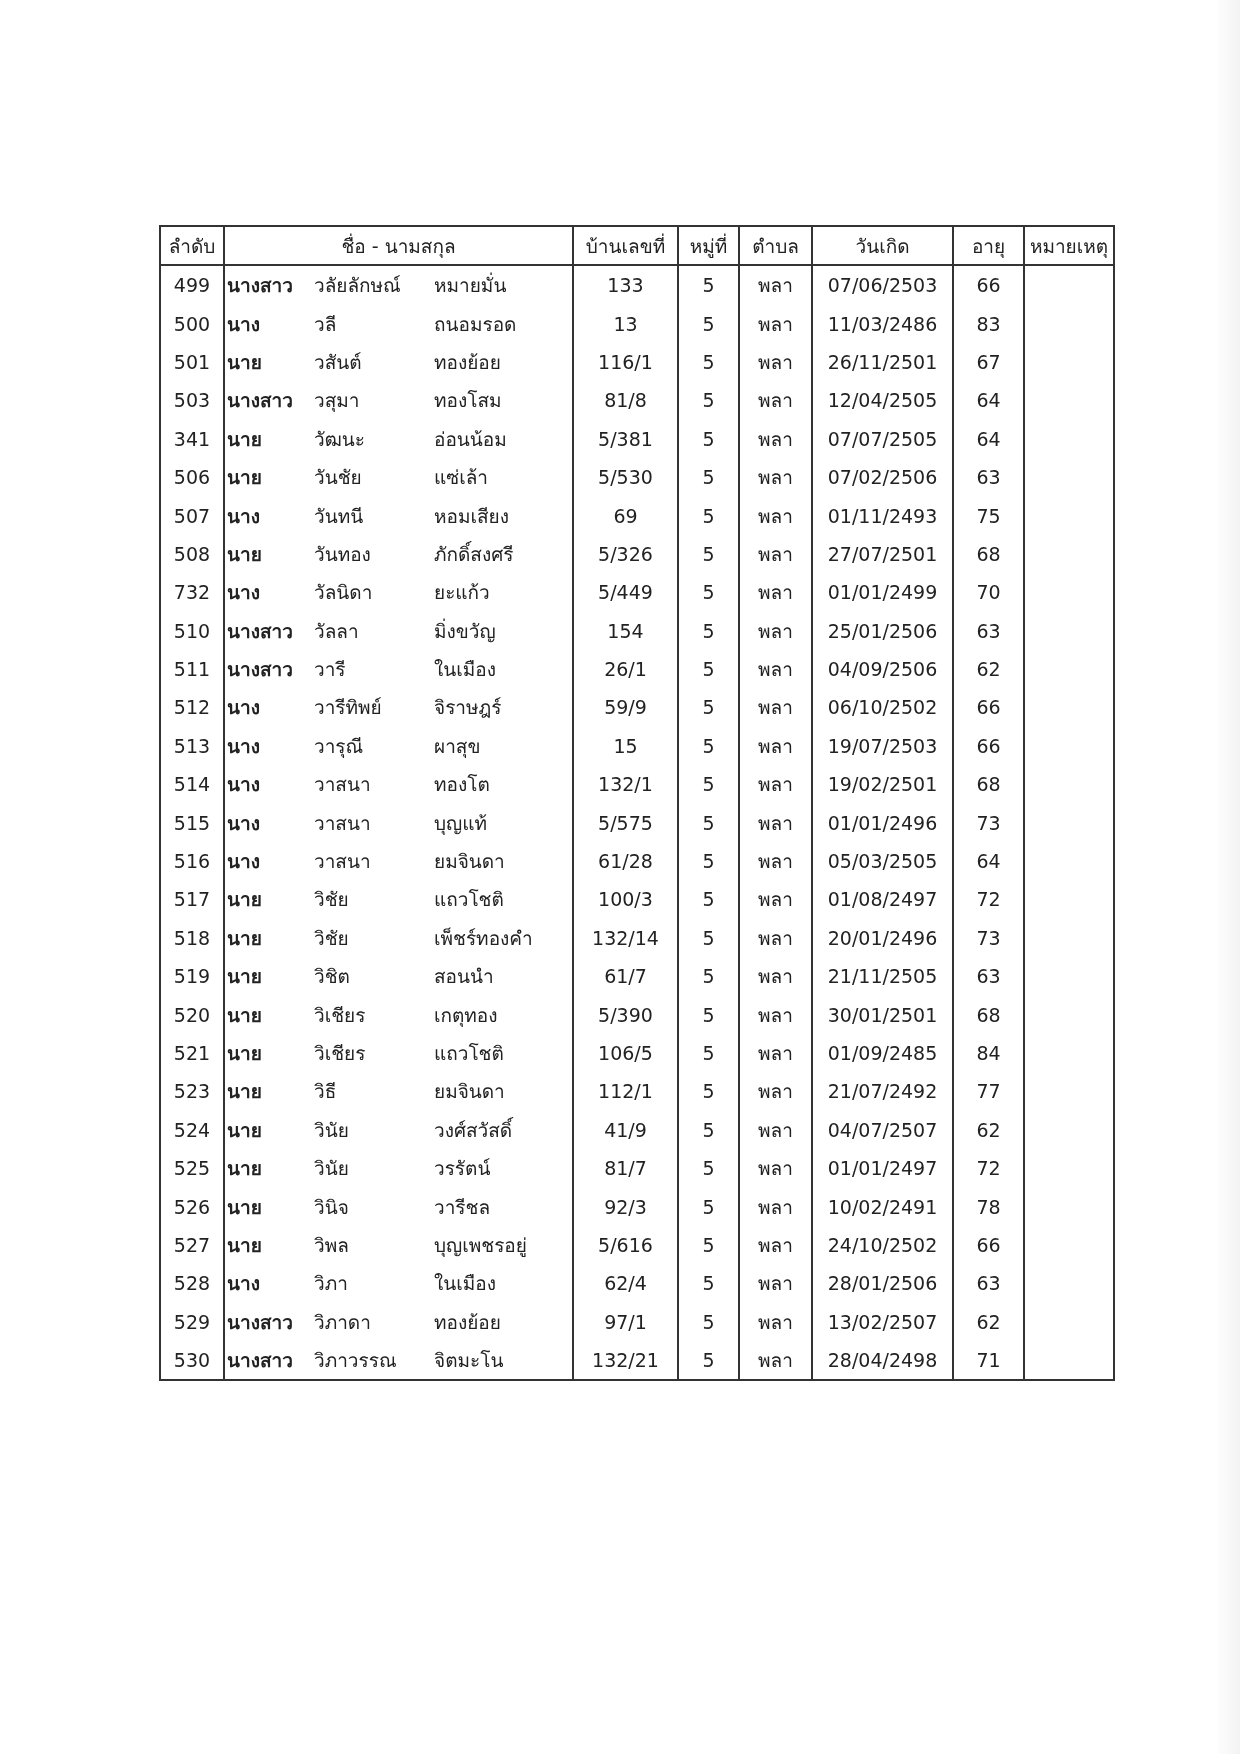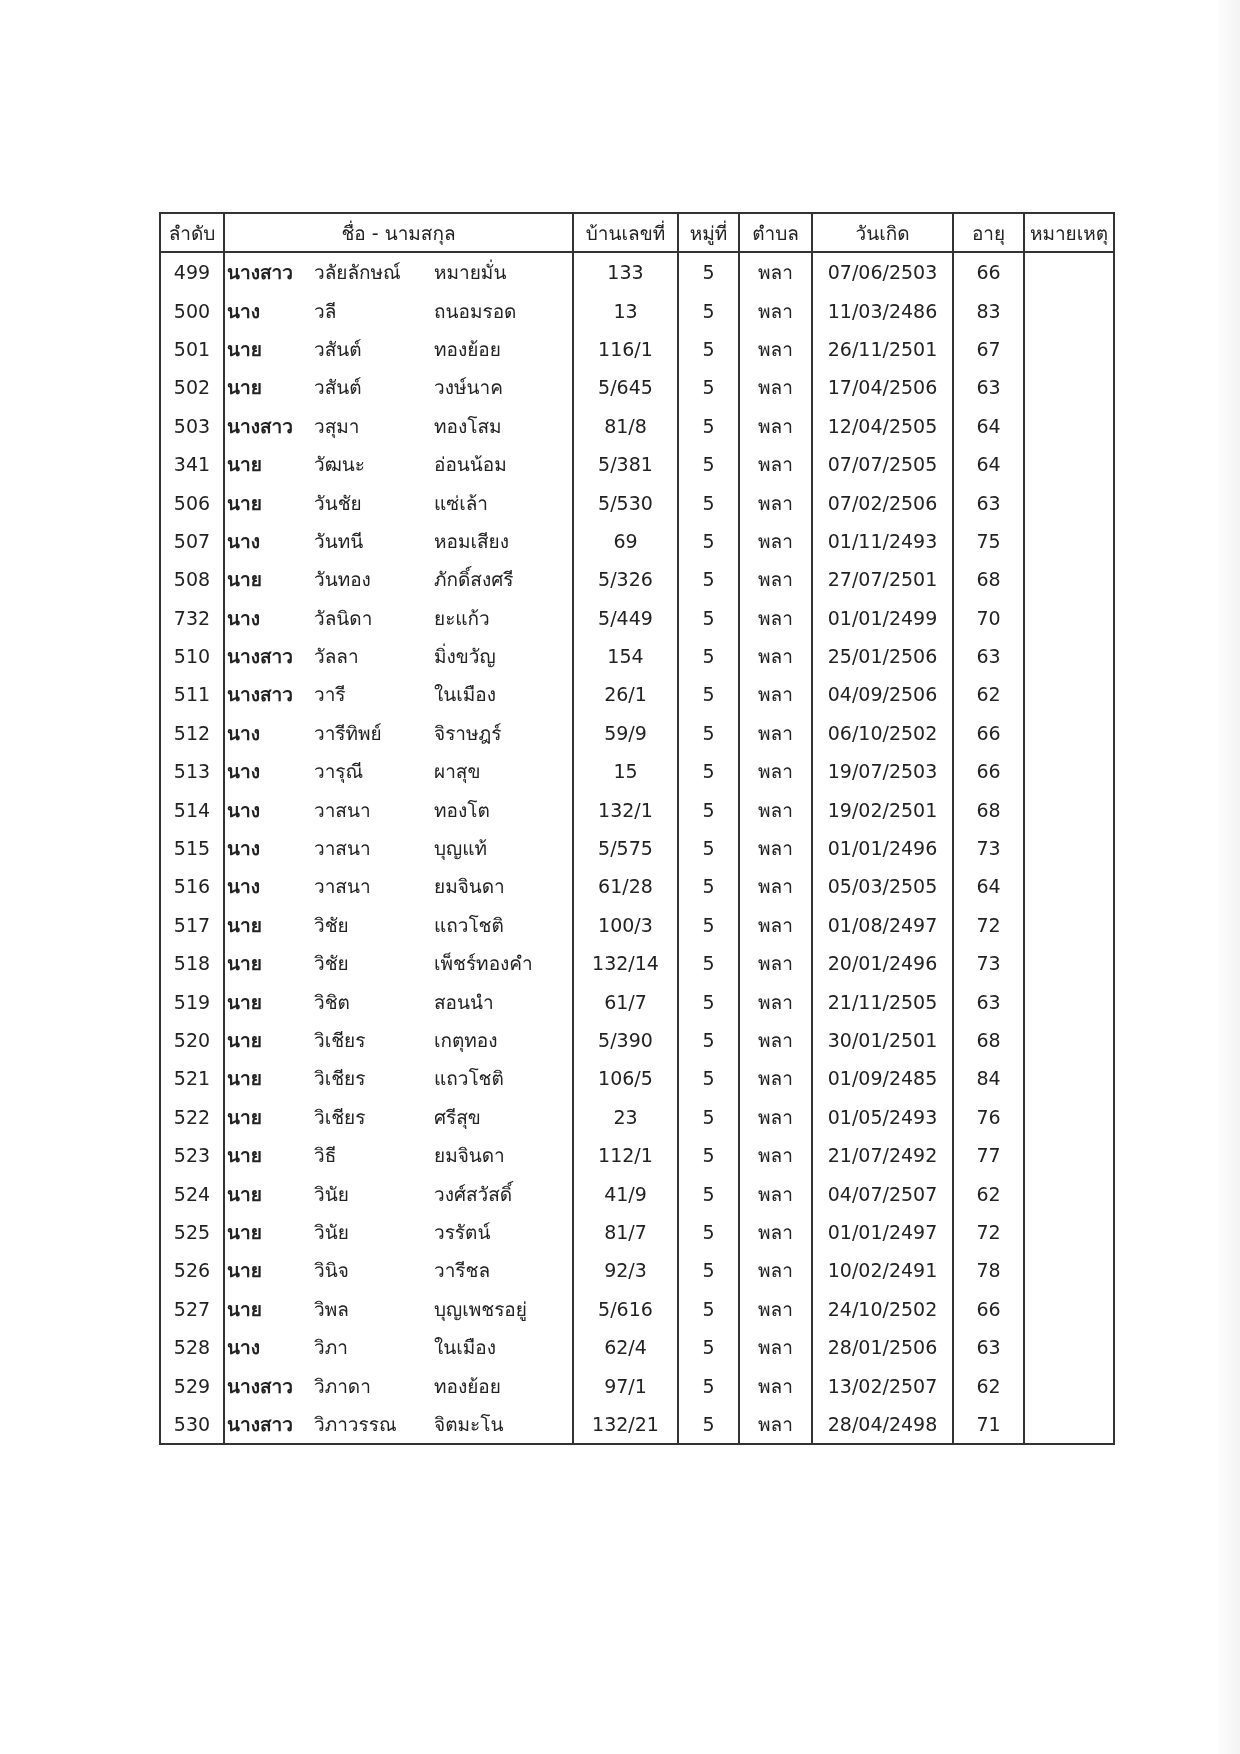--- a/index.html
+++ b/index.html
@@ -1,20 +1,20 @@
 <!DOCTYPE html>
 <html><head>
 <meta charset="utf-8">
 <style>
   html, body { margin:0; padding:0; background:#ffffff; }
   body { width:1240px; height:1754px; position:relative; overflow:hidden;
          font-family:"DejaVu Sans", sans-serif; color:#222; }
   .edge { position:absolute; right:0; top:0; width:22px; height:1754px;
           background:linear-gradient(to right,#fdfdfd,#f3f3f3); }
-  table { position:absolute; left:159px; top:212px; border-collapse:collapse;
+  table { position:absolute; left:159px; top:225px; border-collapse:collapse;
           table-layout:fixed; font-size:19px; }
   th { font-weight:normal; height:37px; border:2.5px solid #333; padding:0; text-align:center; }
   td { height:38.4px; padding:0; border-left:2.5px solid #333; border-right:2.5px solid #333;
        white-space:nowrap; }
   tbody tr:last-child td { border-bottom:2.5px solid #333; }
   .c-no { text-align:center; }
   .c-title { padding-left:2px; }
   .c-title, .c-first, .c-last { border-left:none; border-right:none; }
   td.c-title { border-left:2.5px solid #333;font-weight:bold; }
   td.c-last { border-right:2.5px solid #333; }
@@ -81,32 +81,20 @@
         <td class="c-first">วสันต์</td>
         <td class="c-last">ทองย้อย</td>
         <td class="center">116/1</td>
         <td class="center">5</td>
         <td class="center">พลา</td>
         <td class="center">26/11/2501</td>
         <td class="center">67</td>
         <td></td>
       </tr>
       <tr>
-        <td class="c-no center">502</td>
-        <td class="c-title">นาย</td>
-        <td class="c-first">วสันต์</td>
-        <td class="c-last">วงษ์นาค</td>
-        <td class="center">5/645</td>
-        <td class="center">5</td>
-        <td class="center">พลา</td>
-        <td class="center">17/04/2506</td>
-        <td class="center">63</td>
-        <td></td>
-      </tr>
-      <tr>
         <td class="c-no center">503</td>
         <td class="c-title">นางสาว</td>
         <td class="c-first">วสุมา</td>
         <td class="c-last">ทองโสม</td>
         <td class="center">81/8</td>
         <td class="center">5</td>
         <td class="center">พลา</td>
         <td class="center">12/04/2505</td>
         <td class="center">64</td>
         <td></td>
@@ -306,32 +294,20 @@
       <tr>
         <td class="c-no center">521</td>
         <td class="c-title">นาย</td>
         <td class="c-first">วิเชียร</td>
         <td class="c-last">แถวโชติ</td>
         <td class="center">106/5</td>
         <td class="center">5</td>
         <td class="center">พลา</td>
         <td class="center">01/09/2485</td>
         <td class="center">84</td>
-        <td></td>
-      </tr>
-      <tr>
-        <td class="c-no center">522</td>
-        <td class="c-title">นาย</td>
-        <td class="c-first">วิเชียร</td>
-        <td class="c-last">ศรีสุข</td>
-        <td class="center">23</td>
-        <td class="center">5</td>
-        <td class="center">พลา</td>
-        <td class="center">01/05/2493</td>
-        <td class="center">76</td>
         <td></td>
       </tr>
       <tr>
         <td class="c-no center">523</td>
         <td class="c-title">นาย</td>
         <td class="c-first">วิธี</td>
         <td class="c-last">ยมจินดา</td>
         <td class="center">112/1</td>
         <td class="center">5</td>
         <td class="center">พลา</td>

